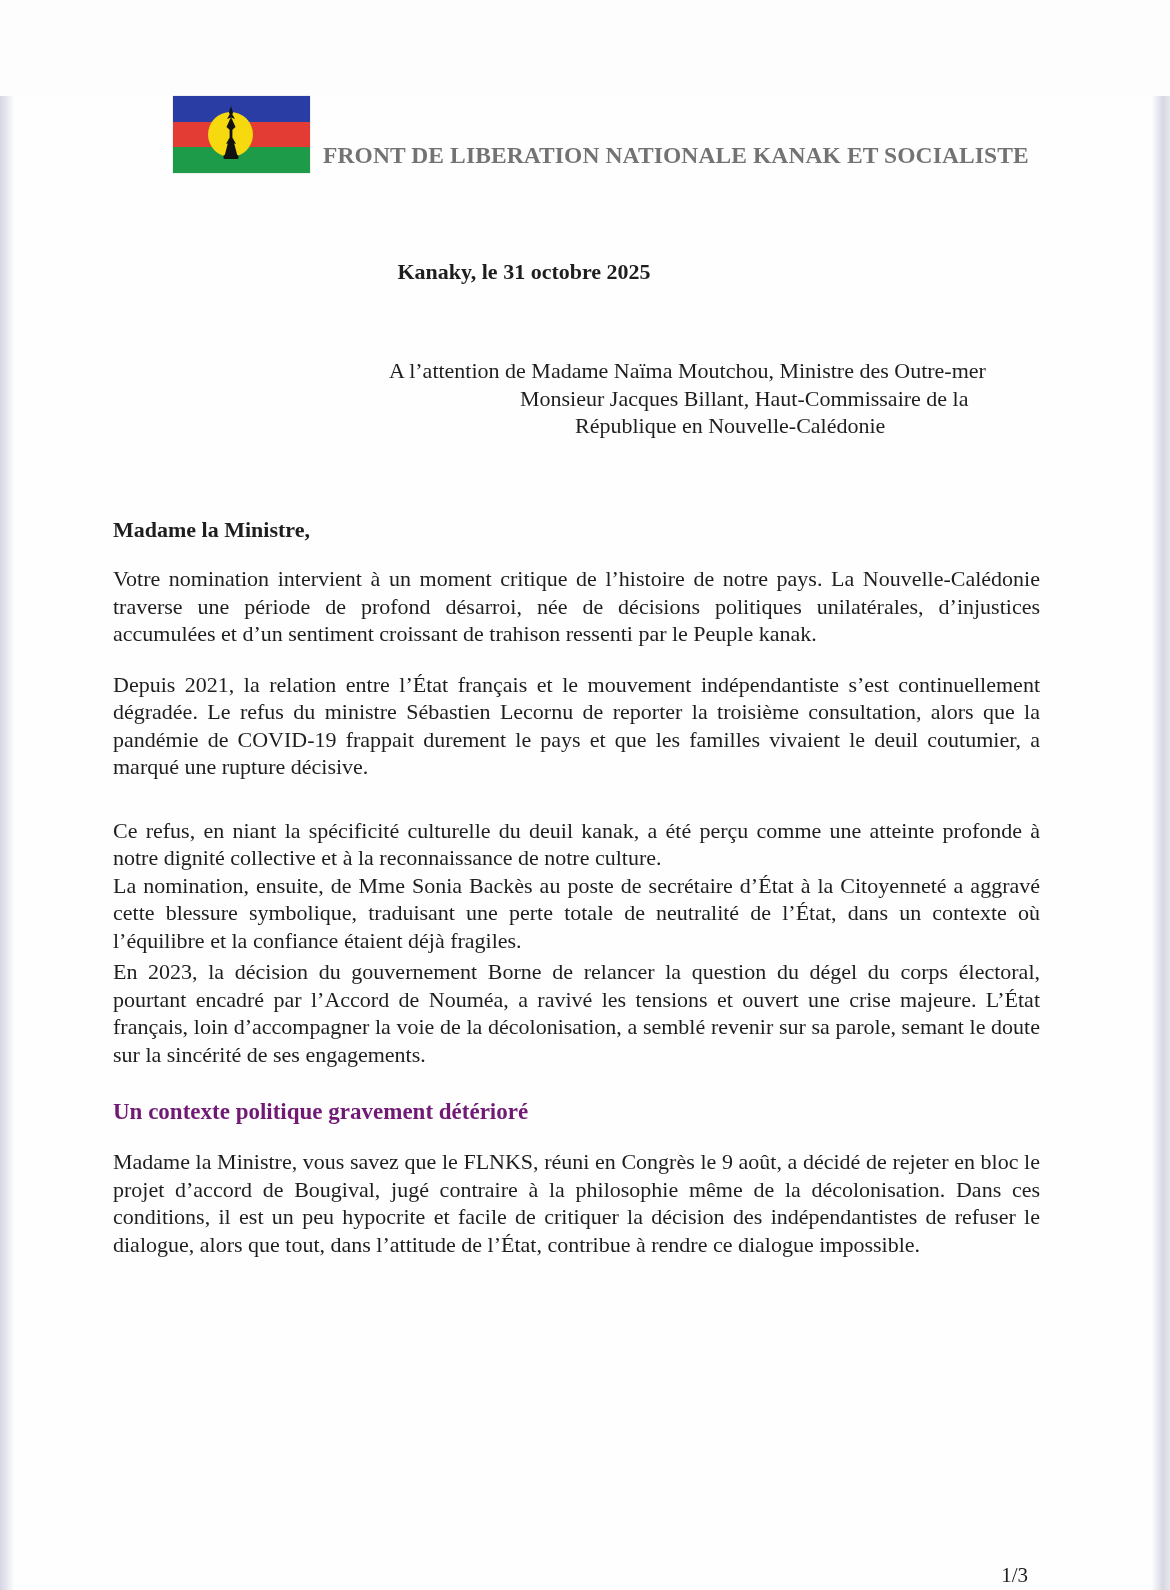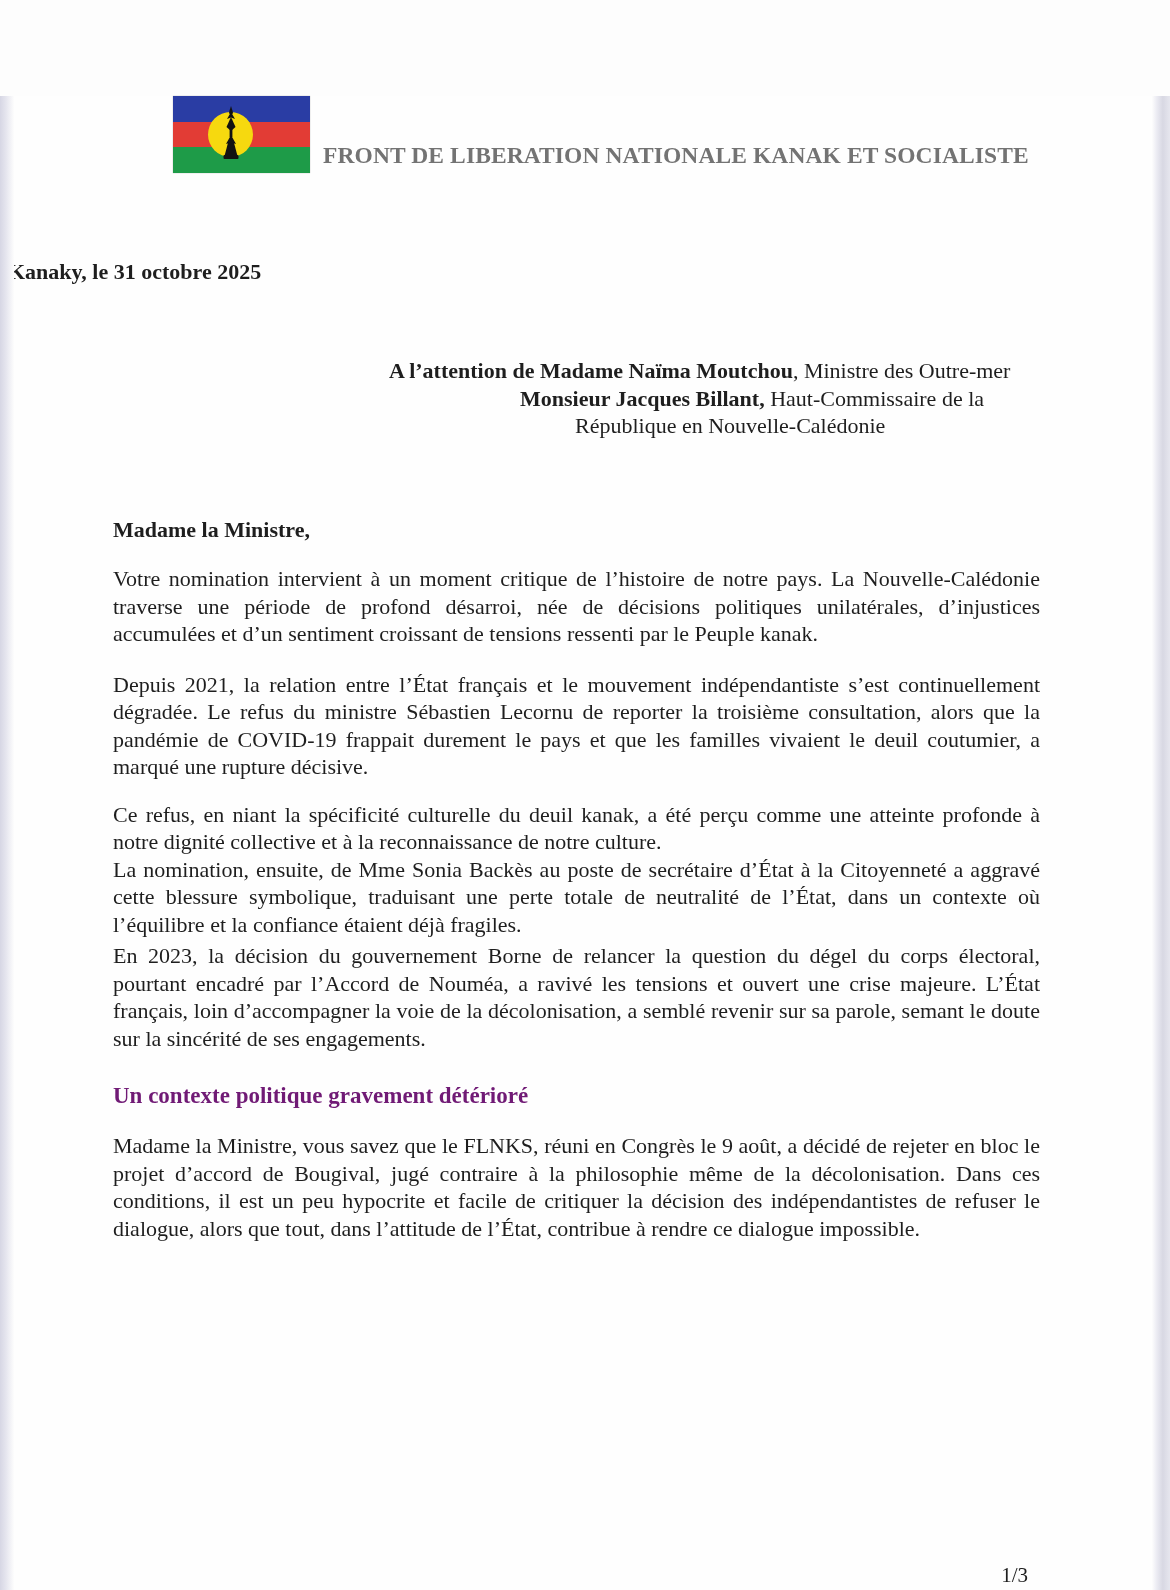--- a/index.html
+++ b/index.html
@@ -53,34 +53,34 @@
     line-height: 1;
     padding: 0 0 6px 13px;
     white-space: nowrap;
     letter-spacing: 0.1px;
     color: #737373;
   }
 
   
   .dateline {
     margin: 85px 130px 0 8px;
-    text-align: left;
+    text-align: center;
     font-weight: bold;
     font-size: 22px;
     line-height: 27px;
   }
   .recipients {
     margin-top: 72px;
     font-size: 22px;
     line-height: 27.5px;
   }
   .recipients .r1 { margin-left: 389px; }
   .recipients .r2 { margin-left: 520px; }
   .recipients .r3 { margin-left: 575px; }
-  .b { font-weight: bold; text-align: center; }
+  .b { font-weight: normal; text-align: center; }
 
   .content { margin-left: 113px; width: 927px; }
 
   .subject {
     margin: 47px 0 0 0;
     font-weight: bold;
     font-size: 22px;
     line-height: 27.5px;
     text-align: justify;
   }
@@ -145,23 +145,23 @@
   <div class="recipients">
     <div class="r1"><span class="b">A l’attention de Madame Naïma Moutchou</span><span>, Ministre des Outre-mer</span></div>
     <div class="r2"><span class="b">Monsieur Jacques Billant,</span><span> Haut-Commissaire de la</span></div>
     <div class="r3">République en Nouvelle-Calédonie</div>
   </div>
 
   <div class="content">
 
     <p class="salutation">Madame la Ministre,</p>
 
-    <p class="body-par" style="margin-top:22px">Votre nomination intervient à un moment critique de l’histoire de notre pays. La Nouvelle-Calédonie traverse une période de profond désarroi, née de décisions politiques unilatérales, d’injustices accumulées et d’un sentiment croissant de tensions ressenti par le Peuple kanak.</p>
+    <p class="body-par" style="margin-top:22px">Votre nomination intervient à un moment critique de l’histoire de notre pays. La Nouvelle-Calédonie traverse une période de profond désarroi, née de décisions politiques unilatérales, d’injustices accumulées et d’un sentiment croissant de trahison ressenti par le Peuple kanak.</p>
     <p class="body-par">Depuis 2021, la relation entre l’État français et le mouvement indépendantiste s’est continuellement dégradée. Le refus du ministre Sébastien Lecornu de reporter la troisième consultation, alors que la pandémie de COVID-19 frappait durement le pays et que les familles vivaient le deuil coutumier, a marqué une rupture décisive.</p>
-    <p class="body-par" style="margin-top:20px">Ce refus, en niant la spécificité culturelle du deuil kanak, a été perçu comme une atteinte profonde à notre dignité collective et à la reconnaissance de notre culture.</p>
+    <p class="body-par" style="margin-top:36px">Ce refus, en niant la spécificité culturelle du deuil kanak, a été perçu comme une atteinte profonde à notre dignité collective et à la reconnaissance de notre culture.</p>
     <p class="body-par joined">La nomination, ensuite, de Mme Sonia Backès au poste de secrétaire d’État à la Citoyenneté a aggravé cette blessure symbolique, traduisant une perte totale de neutralité de l’État, dans un contexte où l’équilibre et la confiance étaient déjà fragiles.</p>
     <p class="body-par" style="margin-top:4px">En 2023, la décision du gouvernement Borne de relancer la question du dégel du corps électoral, pourtant encadré par l’Accord de Nouméa, a ravivé les tensions et ouvert une crise majeure. L’État français, loin d’accompagner la voie de la décolonisation, a semblé revenir sur sa parole, semant le doute sur la sincérité de ses engagements.</p>
 
     <h2 class="section-heading">Un contexte politique gravement détérioré</h2>
 
     <p class="body-par" style="margin-top:22px">Madame la Ministre, vous savez que le FLNKS, réuni en Congrès le 9 août, a décidé de rejeter en bloc le projet d’accord de Bougival, jugé contraire à la philosophie même de la décolonisation. Dans ces conditions, il est un peu hypocrite et facile de critiquer la décision des indépendantistes de refuser le dialogue, alors que tout, dans l’attitude de l’État, contribue à rendre ce dialogue impossible.</p>
   </div>
 
   <div class="page-number">1/3</div>
 </div>

